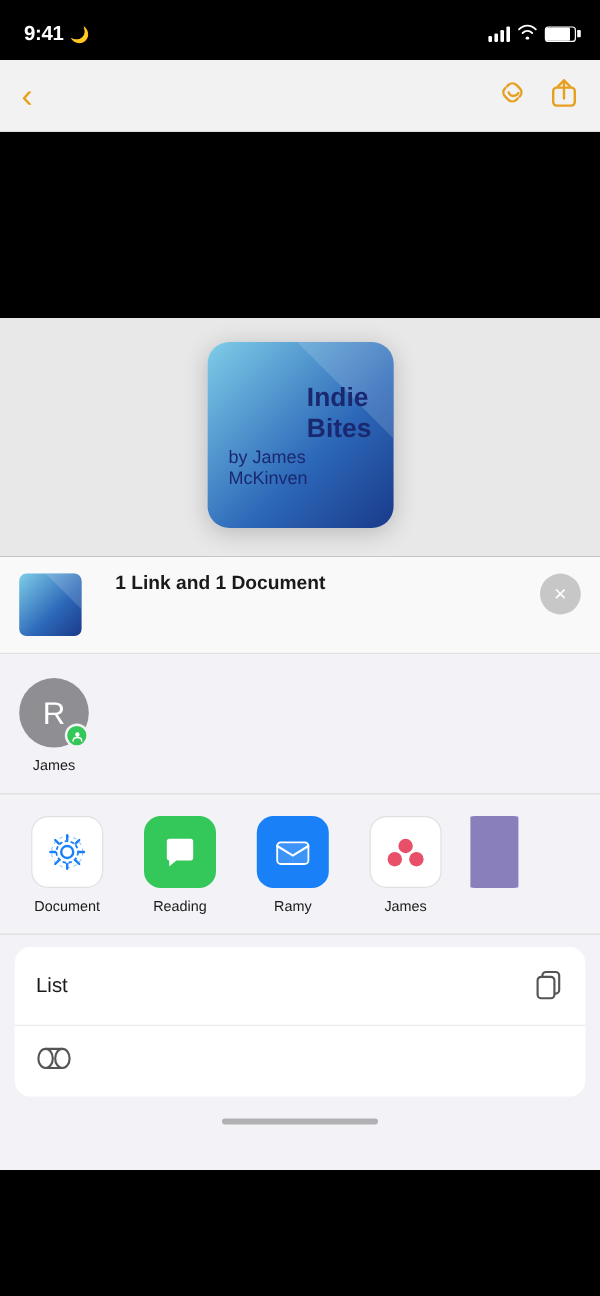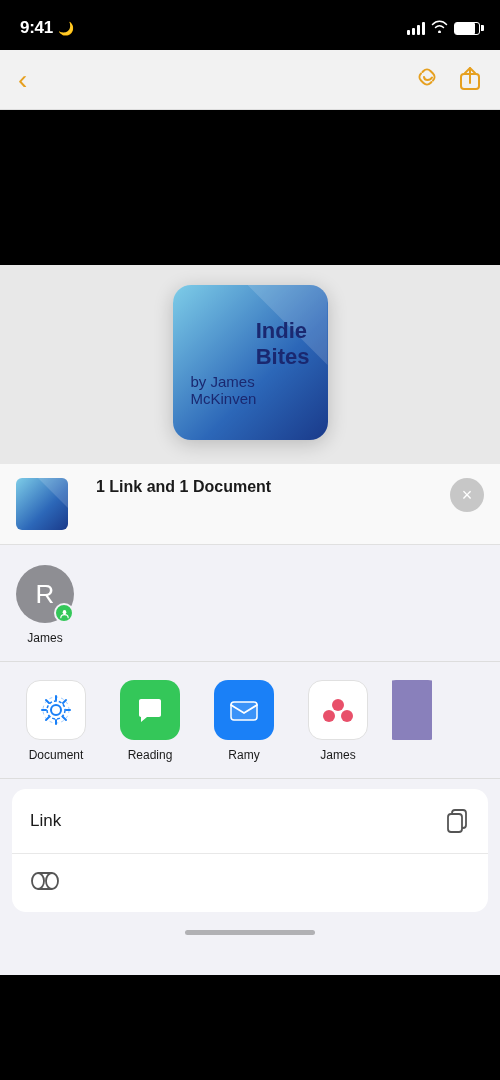--- a/index.html
+++ b/index.html
@@ -480,21 +480,21 @@
     <div class="app-item" style="opacity:0.7;overflow:hidden;width:40px;">
       <div class="app-icon overflow-bg" style="width:60px;">
       </div>
     </div>
 
   </div>
 
   <div class="action-rows-group">
 
     <div class="action-row">
-      <span class="action-row-label">Link</span>
+      <span class="action-row-label">List</span>
       <span style="color:#555;">
         <svg width="26" height="28" viewBox="0 0 26 28" fill="none">
           <rect x="8" y="5" width="14" height="18" rx="3" stroke="#555" stroke-width="1.8"></rect>
           <rect x="4" y="9" width="14" height="18" rx="3" fill="white" stroke="#555" stroke-width="1.8"></rect>
         </svg>
       </span>
     </div>
 
     <div class="action-row" style="border-bottom:none;">
       <span style="color:#555;">

